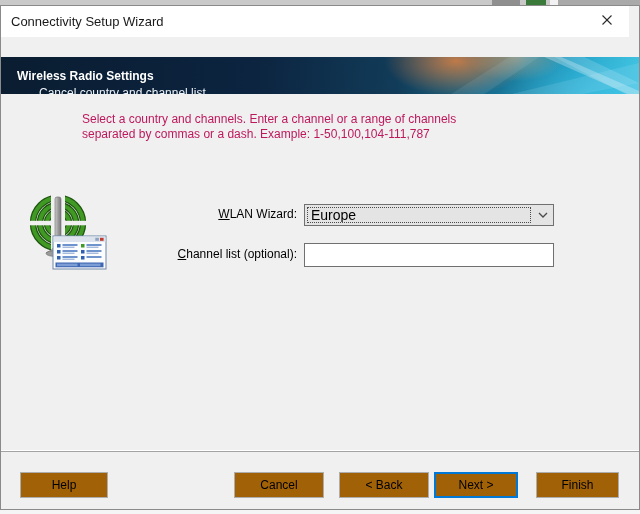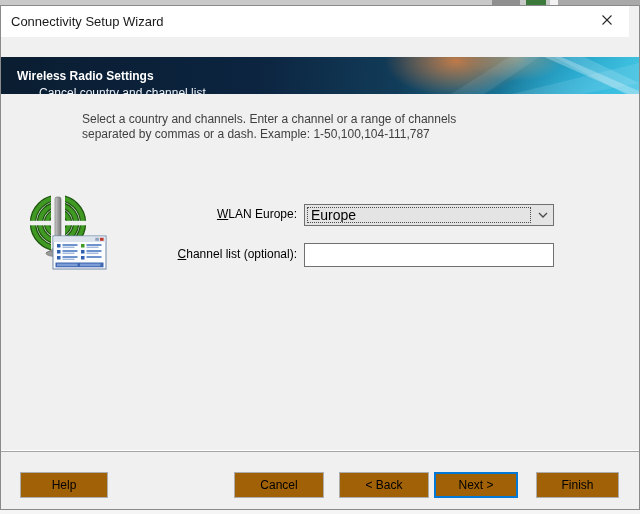--- a/index.html
+++ b/index.html
@@ -30,21 +30,21 @@
       radial-gradient(ellipse 95px 48px at 455px 4px, rgba(233,130,60,0.80), rgba(233,130,60,0) 75%),
       radial-gradient(ellipse 70px 35px at 515px 0px, rgba(250,190,130,0.45), rgba(250,190,130,0) 70%),
       radial-gradient(ellipse 150px 62px at 618px 46px, rgba(63,195,230,0.85), rgba(63,195,230,0) 82%),
       linear-gradient(94deg,#0a1d31 0%,#0c2440 40%,#113c59 62%,#187395 78%,#24a3c8 90%,#41c3e0 100%); margin-top: 20px;}
   .banner-art{position:absolute;top:0;left:0;width:100%;height:100%;}
   .banner-title{position:absolute;left:16px;top:12px;color:#ffffff;font-size:12px;font-weight:bold;white-space:nowrap;}
   .banner-subtitle{position:absolute;left:38px;top:29px;color:#eef3f8;font-size:12px;white-space:nowrap;}
 
   
   .content{position:absolute;top:88px;left:0;right:0;bottom:0;background:#f0f0f0;}
-  .instructions{position:absolute;left:81px;top:18px;font-size:12px;line-height:15px;color:#404040;}
+  .instructions{position:absolute;left:81px;top:18px;font-size:12px;line-height:15px;color:#be185d;}
   .wireless-icon{position:absolute;left:16px;top:100px;width:90px;height:76px;}
 
   .field-label{position:absolute;left:80px;width:216px;text-align:right;font-size:12px;color:#000;white-space:nowrap;}
   .label-row1{top:113px;}
   .label-row2{top:153px;}
   .ak{text-decoration:underline;}
 
   .combo{position:absolute;left:303px;top:110px;width:250px;height:22px;background:#e4e4e4;
          border:1px solid #707070;box-sizing:border-box;display:flex;align-items:stretch;cursor:default;}
   .combo-text{flex:1;margin:2px;border:1px dotted #4a4a4a;font-size:14px;color:#000;
@@ -170,21 +170,21 @@
             <rect x="69.5" y="58.6" width="12" height="1.3" fill="#9db4d8"></rect>
             <rect x="64" y="62" width="3.5" height="3.5" fill="#2f5fae"></rect>
             <rect x="69.5" y="62.2" width="15" height="1.6" fill="#4d79c0"></rect>
             <rect x="38.5" y="68.5" width="48" height="4.8" fill="#3f66b0"></rect>
             <rect x="40" y="69.6" width="20.5" height="2.6" fill="#7b9cd4"></rect>
             <rect x="63" y="69.6" width="20.5" height="2.6" fill="#7b9cd4"></rect>
           </g>
         </svg>
       </div>
 
-      <div class="field-label label-row1"><span class="ak">W</span><span>LAN Europe:</span></div>
+      <div class="field-label label-row1"><span class="ak">W</span><span>LAN Wizard:</span></div>
 
       <div class="combo">
         <div class="combo-text">Europe</div>
         <div class="combo-arrow">
           <svg width="10" height="6" viewBox="0 0 10 6">
             <polyline points="1,1 5,5 9,1" fill="none" stroke="#4a4a4a" stroke-width="1.3"></polyline>
           </svg>
         </div>
       </div>
 

